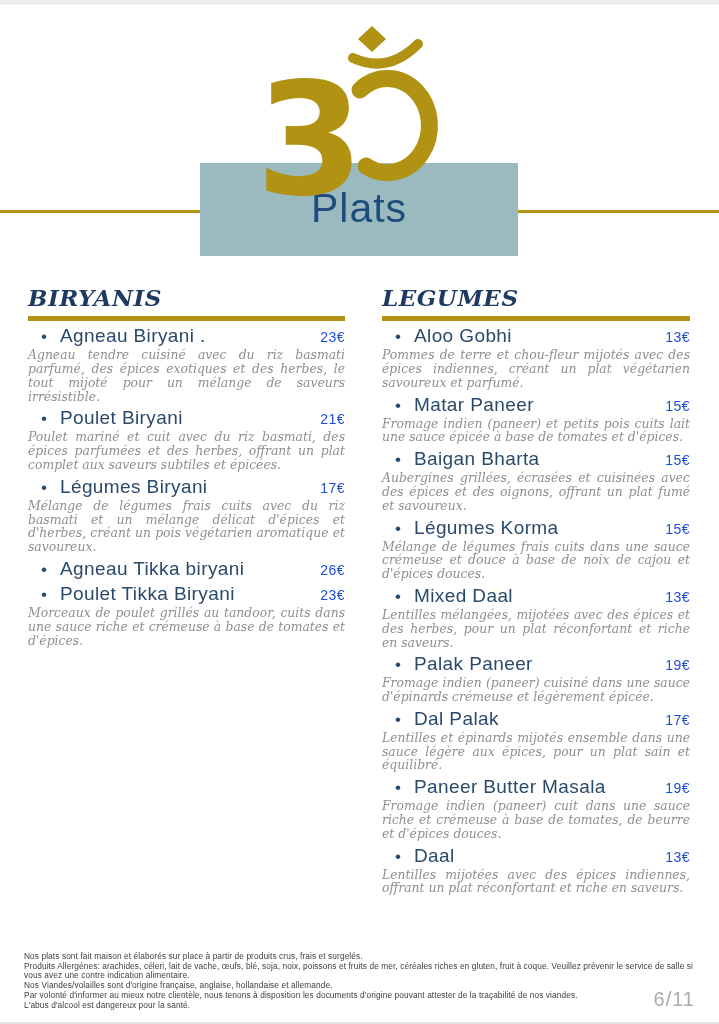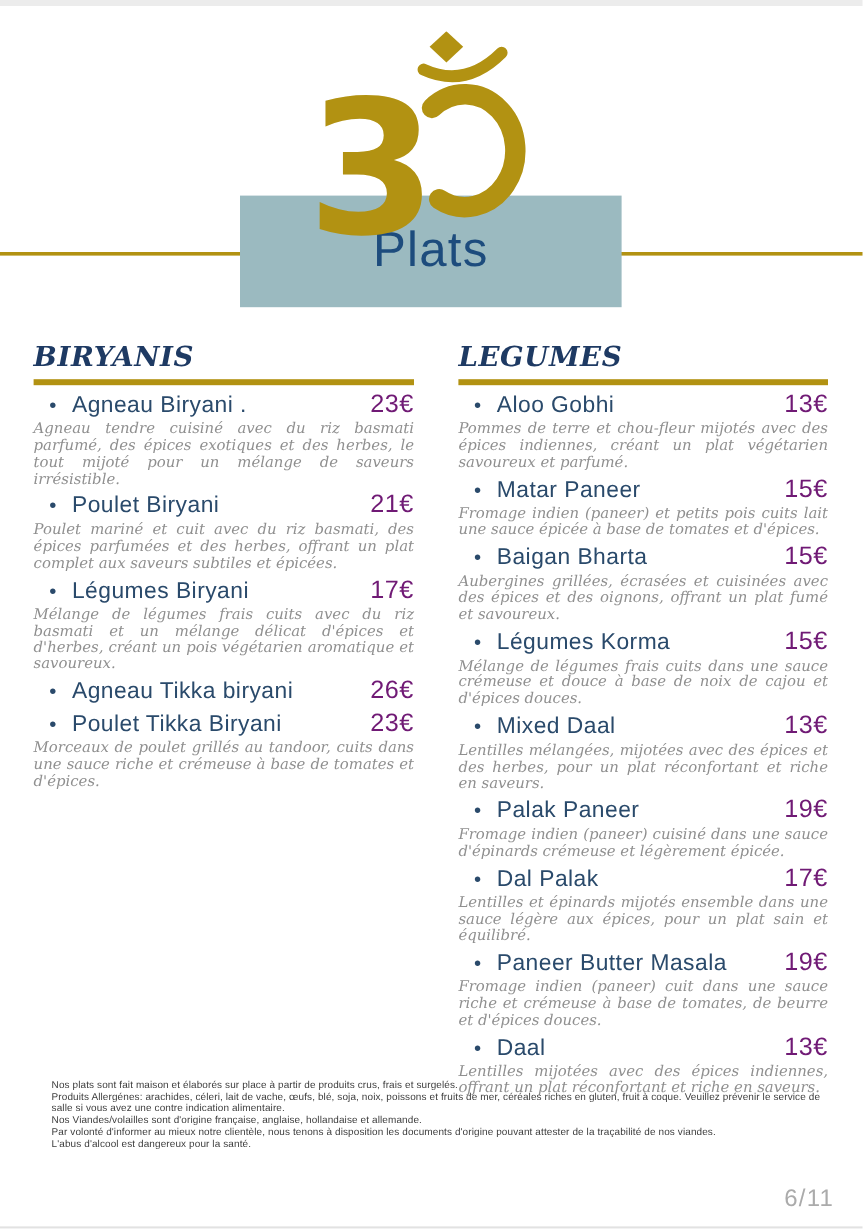--- a/index.html
+++ b/index.html
@@ -33,31 +33,31 @@
     font-size:23px;color:#1E3A63;letter-spacing:0.5px;line-height:1.05;font-style:italic;
   }
   .section-rule{height:5px;background:#B29212;margin:6px 0 4px 0;}
   .item-row{
     display:flex;justify-content:space-between;align-items:baseline;
     margin-top:3px;color:#2A4A6B;
   }
   .item-left{display:flex;align-items:baseline;}
   .bullet{font-size:17px;margin:0 13px 0 13px;color:#2A4A6B;}
   .item-name{font-size:19px;letter-spacing:0.4px;color:#2A4A6B;}
-  .item-price{font-size:21px;letter-spacing:0.5px;color:#701a75;}
+  .item-price{font-size:14px;letter-spacing:0.5px;color:#1d4ed8;}
   .item-desc{
     font-family:"DejaVu Serif","Liberation Serif",serif;font-style:italic;
     font-size:12.4px;line-height:13.8px;color:#8F8F8F;text-align:justify;
     margin:1px 0 4px 0;
   }
 
   
   .legal{
-    position:absolute;left:24px;right:20px;top:900px;
-    font-size:8.3px;line-height:9.7px;color:#3D3D3D;letter-spacing:0.1px;margin-left:19px;
+    position:absolute;left:24px;right:20px;top:952px;
+    font-size:8.3px;line-height:9.7px;color:#3D3D3D;letter-spacing:0.1px;
   }
   .page-number{
     position:absolute;right:24px;top:988px;font-size:20px;color:#ABABAB;
     letter-spacing:1px;
   }
 </style>
 </head>
 <body>
 
 <div class="page">

